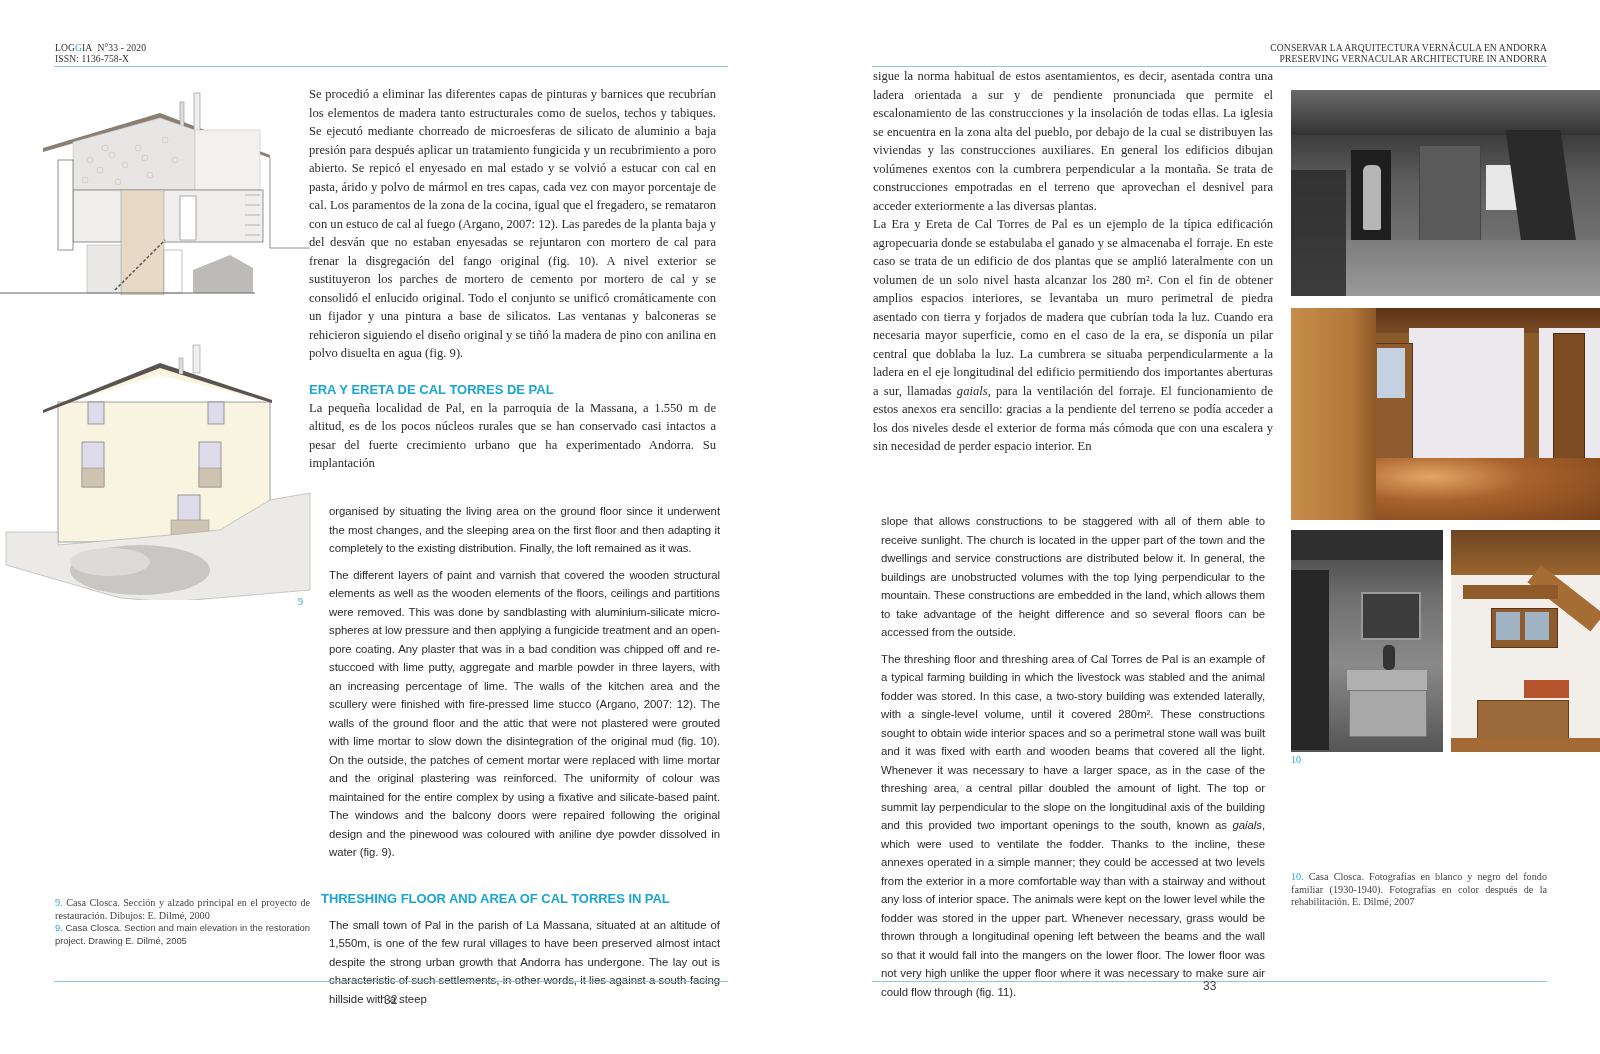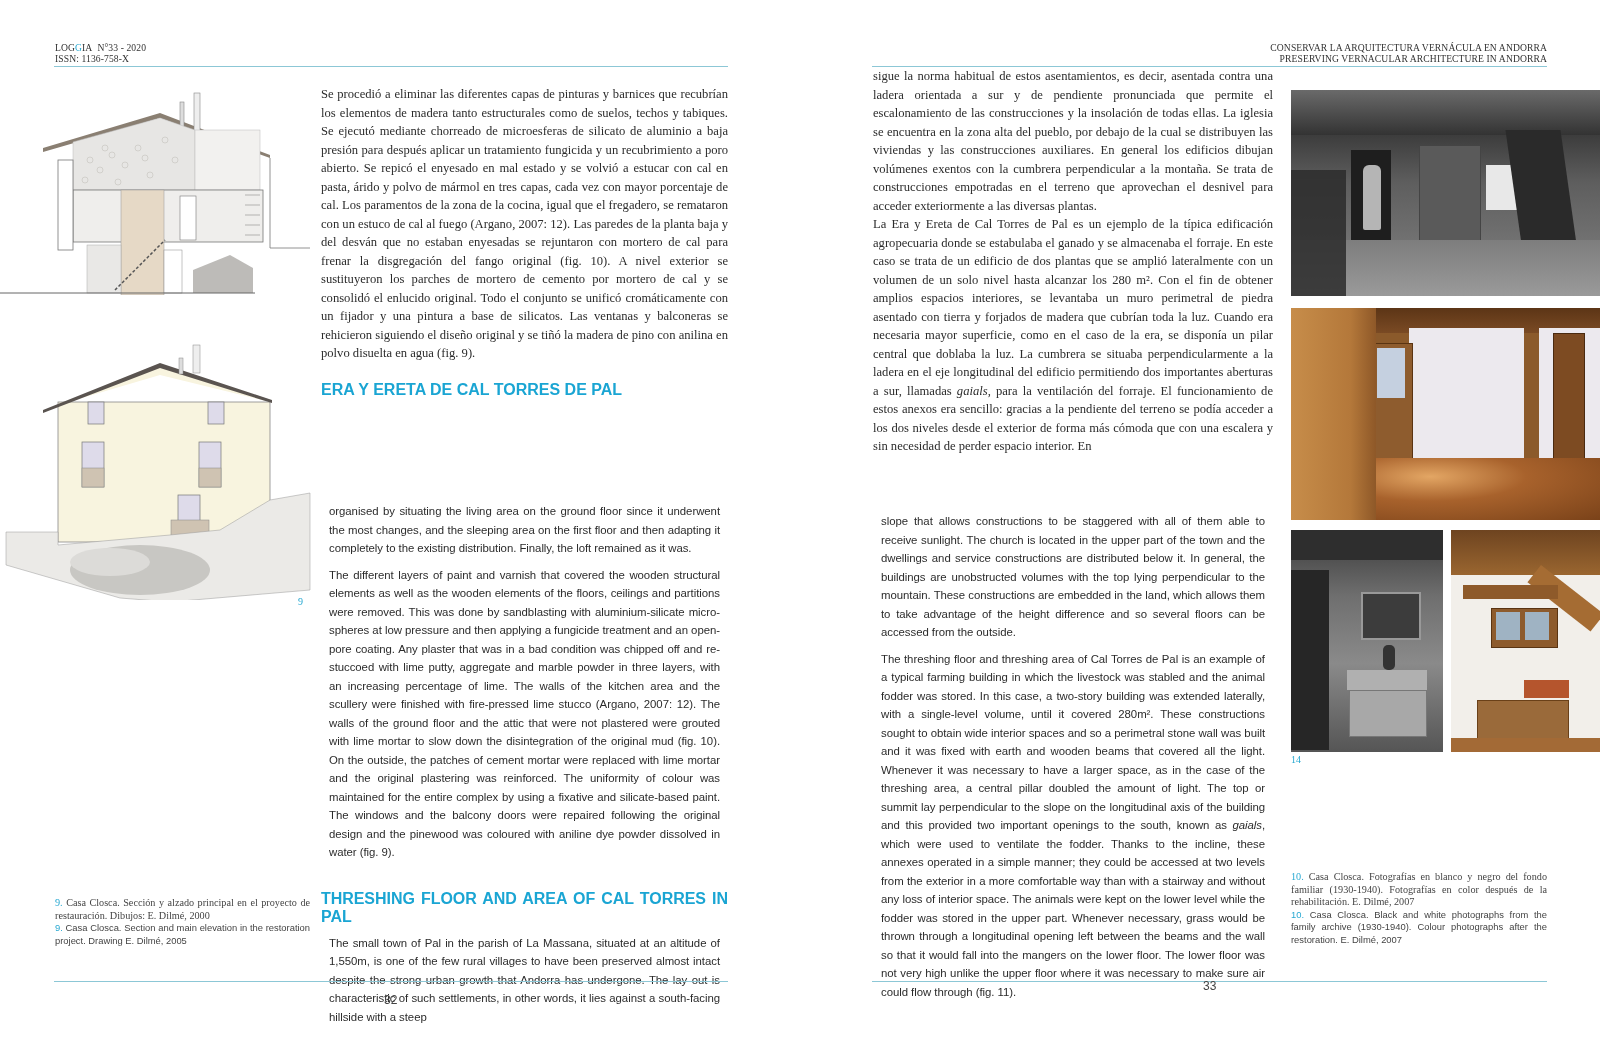--- a/index.html
+++ b/index.html
@@ -7,21 +7,21 @@
   .abs { position:absolute; }
   .rule { position:absolute; height:1px; background:#8cc7d6; }
 
   .hdr { font-family:"Liberation Serif",serif; font-size:9.6px; line-height:11px; color:#333; letter-spacing:0.1px; }
   .hdr .acc { color:#27a8d1; }
 
   .es { font-family:"Liberation Serif",serif; font-size:12.6px; line-height:18.5px; text-align:justify; color:#2b2b2b; }
   .es p { margin:0; }
   .en { font-family:"Liberation Sans",sans-serif; font-size:11.4px; line-height:18.5px; text-align:justify; color:#2b2b2b; letter-spacing:-0.05px; }
   .en p { margin:8px; }
-  .heading { font-family:"Liberation Sans",sans-serif; font-weight:bold; font-size:16px; color:#1aa5d3; line-height:18px; margin:0; }
+  .heading { font-family:"Liberation Sans",sans-serif; font-weight:bold; font-size:13px; color:#1aa5d3; line-height:18px; margin:0; }
   .cap { font-size:9.6px; line-height:12.5px; color:#444; text-align:justify; }
   .cap .num { color:#27a8d1; }
   .cap.es-cap { font-family:"Liberation Serif",serif; font-size:10.2px; }
   .cap.en-cap { font-family:"Liberation Sans",sans-serif; font-size:9.4px; }
   .fignum { font-family:"Liberation Serif",serif; font-size:10px; color:#27a8d1; }
   .pagenum { font-family:"Liberation Sans",sans-serif; font-size:12px; color:#444; }
   .photo { position:absolute; overflow:hidden; }
 </style>
 </head>
 <body>
@@ -95,23 +95,24 @@
       <rect x="82" y="128" width="22" height="19"></rect>
         <rect x="199" y="128" width="22" height="19"></rect>
         <rect x="171" y="180" width="38" height="20"></rect>
     </g>
     <polygon points="6,192 58,192 58,205 170,195 220,190 270,160 310,153 310,250 170,262 120,258 6,225" fill="#ebeae7" stroke="#999" stroke-width="0.5"></polygon>
     <ellipse cx="140" cy="230" rx="70" ry="25" fill="#c8c7c3"></ellipse>
     <ellipse cx="110" cy="222" rx="40" ry="14" fill="#dcdbd8"></ellipse>
   </svg>
   <div class="abs fignum" style="left:298px; top:596px;">9</div>
 
-  <div class="abs es" style="left:321px; top:85px; width:407px;">
+  <div class="abs es" style="left:309px; top:85px; width:407px;">
     <p>Se procedió a eliminar las diferentes capas de pinturas y barnices que recubrían los elementos de madera tanto estructurales como de suelos, techos y tabiques. Se ejecutó mediante chorreado de microesferas de silicato de aluminio a baja presión para después aplicar un tratamiento fungicida y un recubrimiento a poro abierto. Se repicó el enyesado en mal estado y se volvió a estucar con cal en pasta, árido y polvo de mármol en tres capas, cada vez con mayor porcentaje de cal. Los paramentos de la zona de la cocina, igual que el fregadero, se remataron con un estuco de cal al fuego (Argano, 2007: 12). Las paredes de la planta baja y del desván que no estaban enyesadas se rejuntaron con mortero de cal para frenar la disgregación del fango original (fig. 10). A nivel exterior se sustituyeron los parches de mortero de cemento por mortero de cal y se consolidó el enlucido original. Todo el conjunto se unificó cromáticamente con un fijador y una pintura a base de silicatos. Las ventanas y balconeras se rehicieron siguiendo el diseño original y se tiñó la madera de pino con anilina en polvo disuelta en agua (fig. 9).</p>
     <h3 class="heading" style="margin-top:18px;">ERA Y ERETA DE CAL TORRES DE PAL</h3>
+    <p>La pequeña localidad de Pal, en la parroquia de la Massana, a 1.550 m de altitud, es de los pocos núcleos rurales que se han conservado casi intactos a pesar del fuerte crecimiento urbano que ha experimentado Andorra. Su implantación</p>
   </div>
 
   <div class="abs en" style="left:321px; top:494px; width:407px;">
     <p>organised by situating the living area on the ground floor since it underwent the most changes, and the sleeping area on the first floor and then adapting it completely to the existing distribution. Finally, the loft remained as it was.</p>
     <p>The different layers of paint and varnish that covered the wooden structural elements as well as the wooden elements of the floors, ceilings and partitions were removed. This was done by sandblasting with aluminium-silicate micro-spheres at low pressure and then applying a fungicide treatment and an open-pore coating. Any plaster that was in a bad condition was chipped off and re-stuccoed with lime putty, aggregate and marble powder in three layers, with an increasing percentage of lime. The walls of the kitchen area and the scullery were finished with fire-pressed lime stucco (Argano, 2007: 12). The walls of the ground floor and the attic that were not plastered were grouted with lime mortar to slow down the disintegration of the original mud (fig. 10). On the outside, the patches of cement mortar were replaced with lime mortar and the original plastering was reinforced. The uniformity of colour was maintained for the entire complex by using a fixative and silicate-based paint. The windows and the balcony doors were repaired following the original design and the pinewood was coloured with aniline dye powder dissolved in water (fig. 9).</p>
     <h3 class="heading" style="margin-top:28px;">THRESHING FLOOR AND AREA OF CAL TORRES IN PAL</h3>
     <p>The small town of Pal in the parish of La Massana, situated at an altitude of 1,550m, is one of the few rural villages to have been preserved almost intact despite the strong urban growth that Andorra has undergone. The lay out is characteristic of such settlements, in other words, it lies against a south-facing hillside with a steep</p>
   </div>
 
   <div class="abs" style="left:55px; top:897px; width:255px;">
@@ -176,22 +177,21 @@
     <div class="abs" style="left:0; top:0; width:149px; height:45px; background:linear-gradient(180deg,#6e4420,#9a6630);"></div>
     <div class="abs" style="left:90px; top:35px; width:80px; height:22px; background:#a56c33; transform:rotate(38deg); transform-origin:left top;"></div>
     <div class="abs" style="left:12px; top:55px; width:95px; height:14px; background:#8e5a2a;"></div>
     <div class="abs" style="left:40px; top:78px; width:65px; height:38px; background:#8d5b2d; border:1px solid #5a3412;"></div>
     <div class="abs" style="left:45px; top:82px; width:24px; height:28px; background:#9fb3c3;"></div>
     <div class="abs" style="left:74px; top:82px; width:24px; height:28px; background:#9fb3c3;"></div>
     <div class="abs" style="left:73px; top:150px; width:45px; height:18px; background:#b5552d;"></div>
     <div class="abs" style="left:26px; top:170px; width:90px; height:38px; background:#9a6a3a; border:1px solid #6a4018;"></div>
     <div class="abs" style="left:0; top:208px; width:149px; height:14px; background:#a36a36;"></div>
   </div>
-  <div class="abs fignum" style="left:1291px; top:754px;">14</div>
+  <div class="abs fignum" style="left:1291px; top:754px;">10</div>
 
   <div class="abs" style="left:1291px; top:871px; width:256px;">
     <div class="cap es-cap"><span class="num">10.</span> <span>Casa Closca. Fotografías en blanco y negro del fondo familiar (1930-1940). Fotografías en color después de la rehabilitación. E. Dilmé, 2007</span></div>
-    <div class="cap en-cap"><span class="num">10.</span> <span>Casa Closca. Black and white photographs from the family archive (1930-1940). Colour photographs after the restoration. E. Dilmé, 2007</span></div>
   </div>
 
   <div class="rule" style="left:872px; top:981px; width:675px;"></div>
   <div class="abs pagenum" style="left:1203px; top:979px;">33</div>
 </div>
 
 </body></html>

